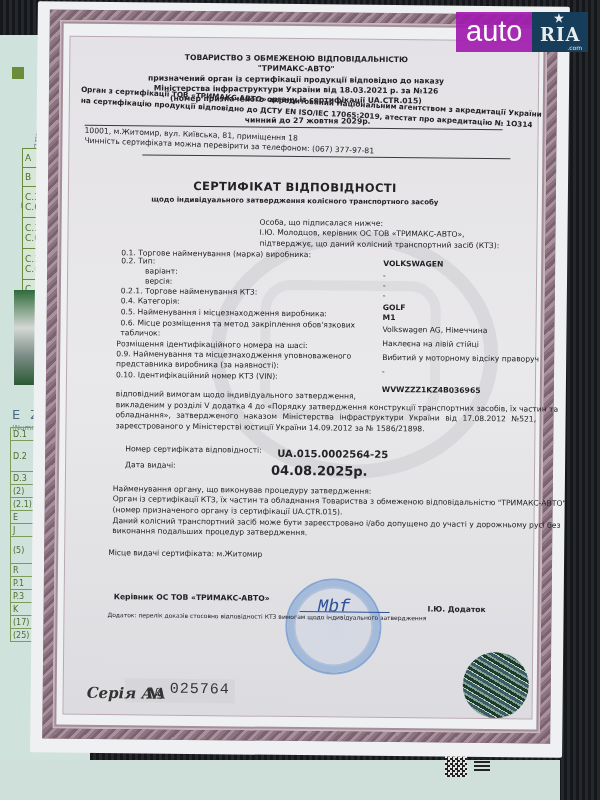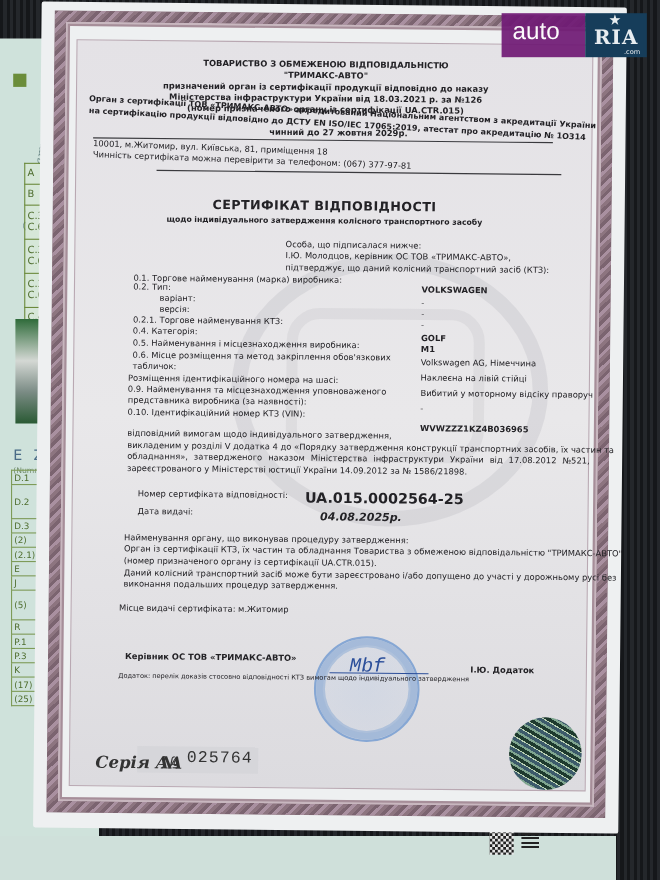--- a/index.html
+++ b/index.html
@@ -97,21 +97,21 @@
   .sig-line { position:absolute; left:282px; top:611px; width:90px; height:1px; background:#2c4f9a; }
   .hologram {
     position:absolute; left:446px; top:650px; width:66px; height:66px; border-radius:50%;
     background: repeating-linear-gradient(30deg,#1e3a2e 0 3px,#7fa58f 3px 5px,#3c5a6a 5px 8px,#b9d0b3 8px 9px);
   }
   .serial-box { position:absolute; left:108px; top:680px; width:110px; height:24px; background:#d6d6da; }
   .serial { position:absolute; left:70px; top:686px; font-family:"DejaVu Serif", serif; font-weight:bold; font-style:italic; font-size:15px; color:#333; }
   .serial-num { position:absolute; left:153px; top:682px; font-family:"Liberation Mono", monospace; font-size:15px; letter-spacing:1px; color:#333; }
   
   .logo { position:absolute; left:456px; top:12px; height:40px; display:flex; }
-  .logo-auto { background:#701a75; color:#fff; font-family:"Liberation Sans", sans-serif; font-size:22px; padding:3px 10px 0 10px; width:56px; opacity:0.92; }
+  .logo-auto { background:#a21caf; color:#fff; font-family:"Liberation Sans", sans-serif; font-size:29px; padding:3px 10px 0 10px; width:56px; opacity:0.92; }
   .logo-ria { background:#163d5a; color:#e8edf0; width:56px; position:relative; font-family:"DejaVu Serif", serif; font-weight:bold; font-size:18px; }
   .logo-ria .ria { position:absolute; left:8px; top:12px; letter-spacing:1px; }
   .logo-ria .star { position:absolute; left:22px; top:0px; font-size:11px; }
   .logo-ria .com { position:absolute; right:6px; bottom:1px; font-size:6px; font-weight:normal; font-family:"DejaVu Sans", sans-serif; }
   .datamatrix {
     position:absolute; left:445px; top:755px; width:22px; height:22px;
     background: repeating-conic-gradient(#222 0 25%, #e6e6e6 0 50%) 0 0/5px 5px;
   }
   .bars { position:absolute; left:474px; top:757px; width:16px; height:14px;
     background: repeating-linear-gradient(180deg,#222 0 2px,transparent 2px 4px); }
@@ -251,23 +251,23 @@
   <div class="txt" style="top:366px; left:362px;">-</div>
   <div class="txt" style="top:372px; left:96px;">0.10. Ідентифікаційний номер КТЗ (VIN):</div>
   <div class="txt b" style="top:384px; left:362px;">WVWZZZ1KZ4B036965</div>
 
   <div class="txt" style="top:391px; left:96px;">відповідний вимогам щодо індивідуального затвердження,</div>
   <div class="txt" style="top:402px; left:96px;">викладеним у розділі V додатка 4 до «Порядку затвердження конструкції транспортних засобів, їх частин та</div>
   <div class="txt" style="top:412px; left:96px; word-spacing:3px;">обладнання», затвердженого наказом Міністерства інфраструктури України від 17.08.2012 №521,</div>
   <div class="txt" style="top:423px; left:96px;">зареєстрованого у Міністерстві юстиції України 14.09.2012 за № 1586/21898.</div>
 
   <div class="txt" style="top:446px; left:106px;">Номер сертифіката відповідності:</div>
-  <div class="txt b" style="top:449px; left:258px; font-size:13px;">UA.015.0002564-25</div>
+  <div class="txt b" style="top:449px; left:258px; font-size:10px;">UA.015.0002564-25</div>
   <div class="txt" style="top:462px; left:106px;">Дата видачі:</div>
-  <div class="txt b" style="top:466px; left:272px; font-size:10px;font-style:italic;">04.08.2025р.</div>
+  <div class="txt b" style="top:466px; left:252px; font-size:13px;">04.08.2025р.</div>
 
   <div class="txt" style="top:486px; left:94px;">Найменування органу, що виконував процедуру затвердження:</div>
   <div class="txt" style="top:496px; left:94px;">Орган із сертифікації КТЗ, їх частин та обладнання Товариства з обмеженою відповідальністю "ТРИМАКС-АВТО"</div>
   <div class="txt" style="top:507px; left:94px;">(номер призначеного органу із сертифікації UA.CTR.015).</div>
   <div class="txt" style="top:518px; left:94px;">Даний колісний транспортний засіб може бути зареєстровано і/або допущено до участі у дорожньому русі без</div>
   <div class="txt" style="top:528px; left:94px;">виконання подальших процедур затвердження.</div>
 
   <div class="txt" style="top:550px; left:90px;">Місце видачі сертифіката: м.Житомир</div>
 
   <div class="stamp"></div>

